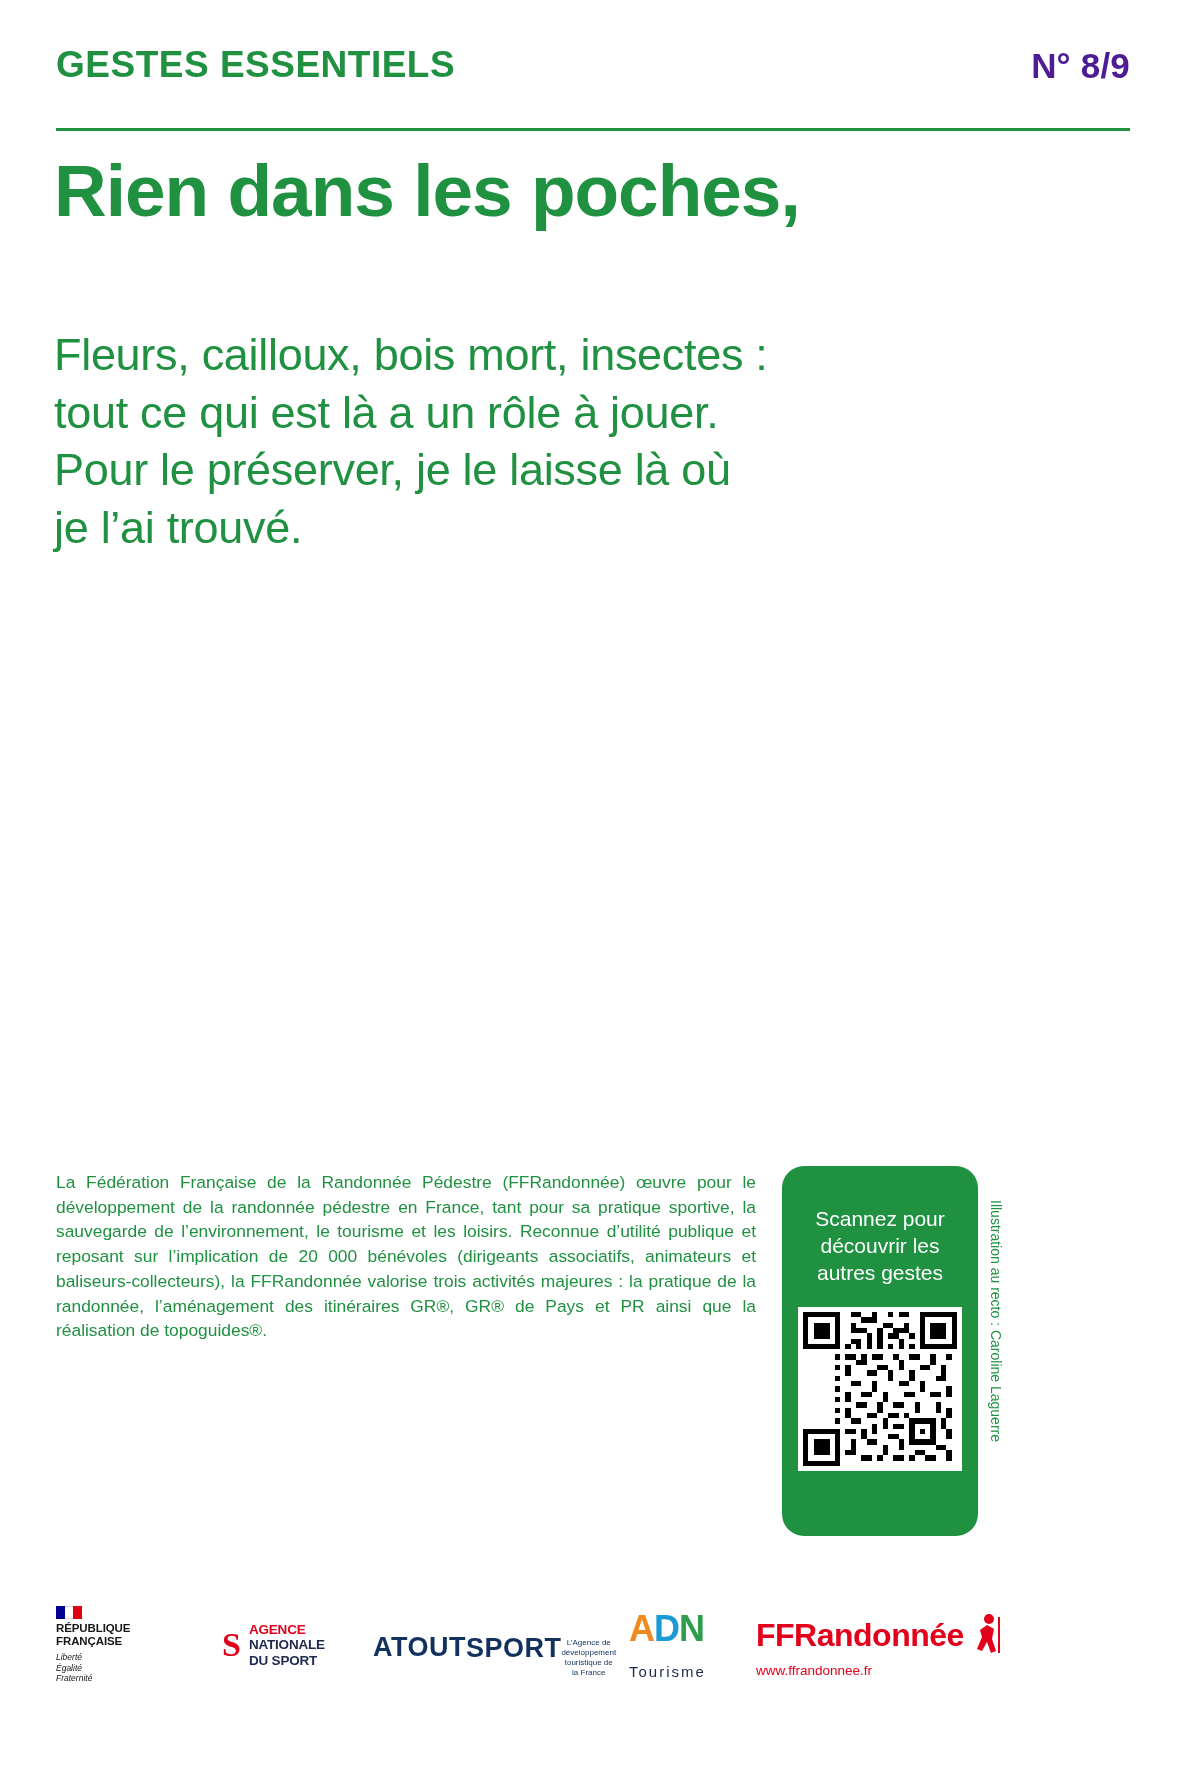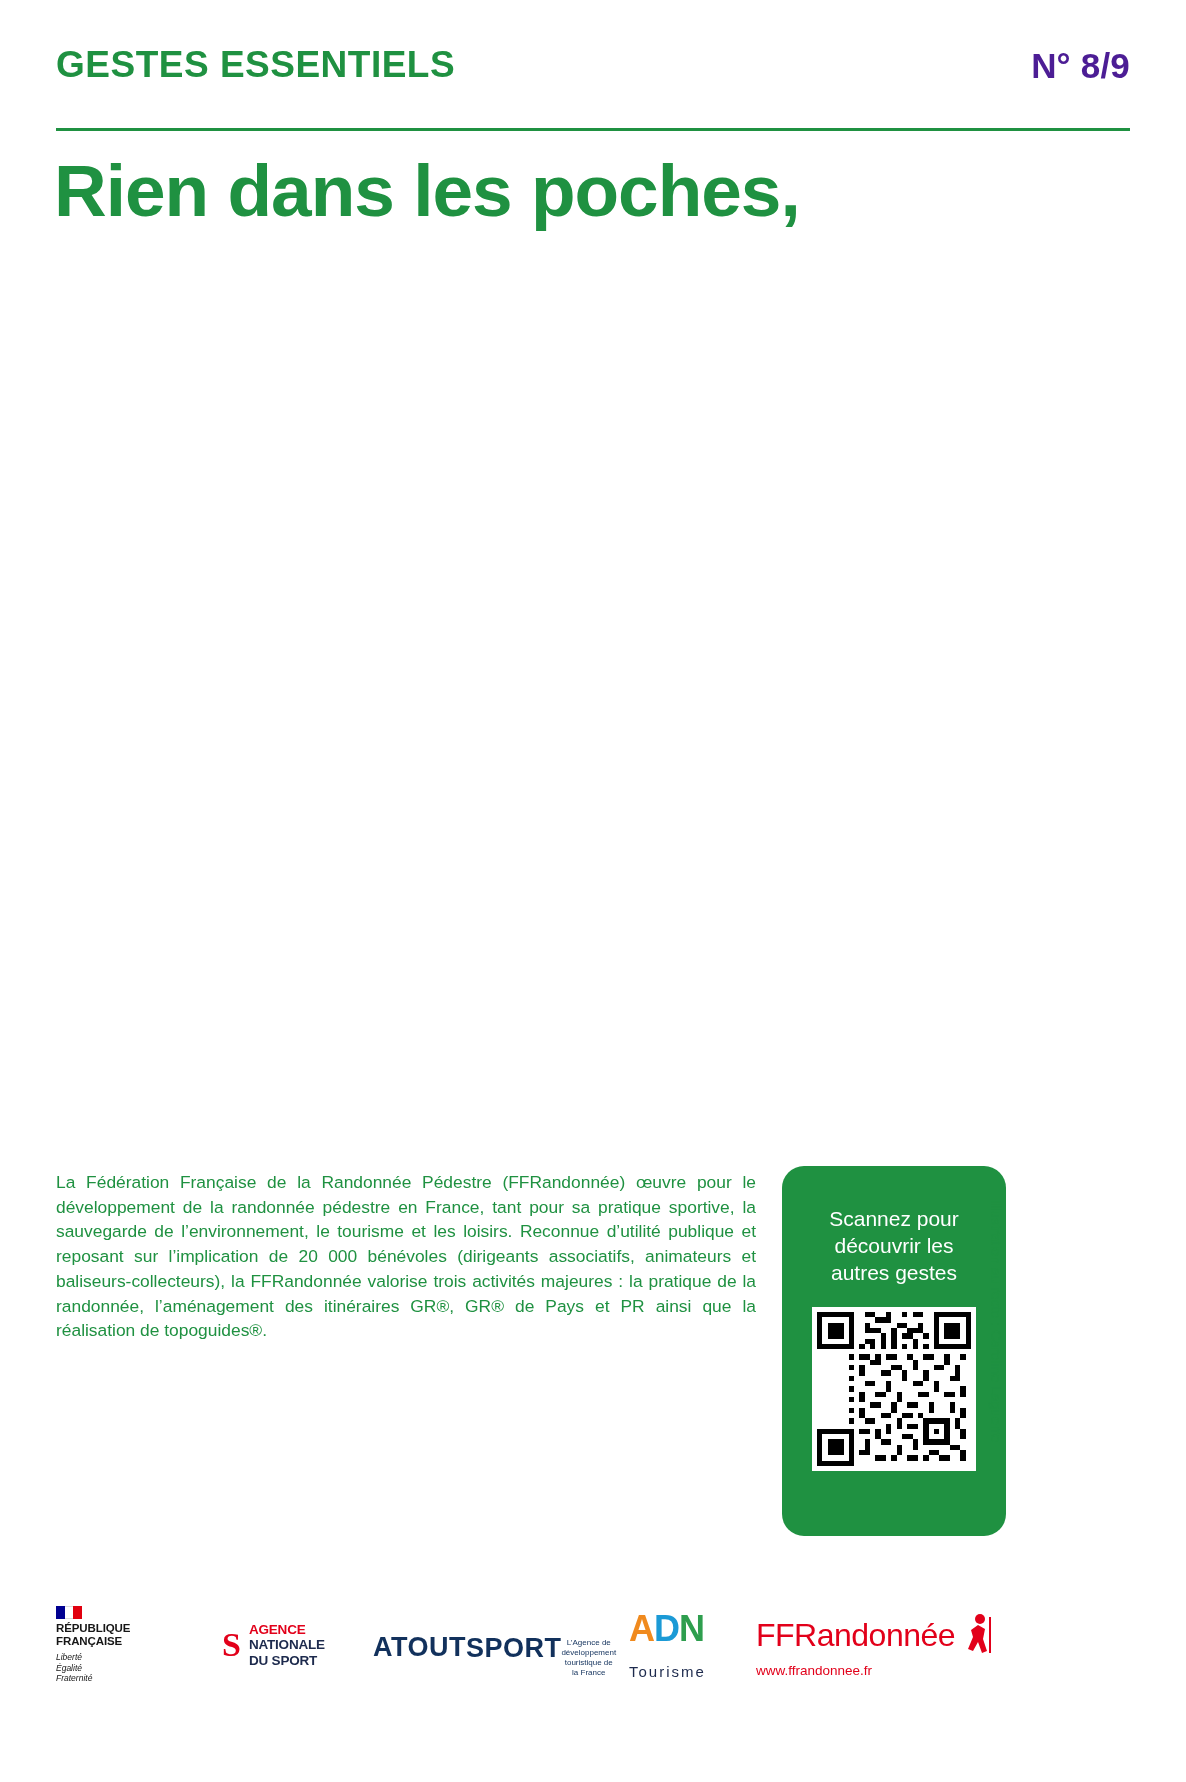--- a/index.html
+++ b/index.html
@@ -89,21 +89,21 @@
   }
   .footer-text p { margin: 0; }
   .footer-text .p2 { margin-top: 2px; }
   .footer-text b { font-weight: bold; }
 
   
   .qr-panel {
     position: absolute;
     left: 782px;
     top: 1166px;
-    width: 224px;
+    width: 196px;
     height: 370px;
     background: #1f9141;
     border-radius: 22px;
     display: flex;
     flex-direction: column;
     align-items: center;
   }
   .qr-caption {
     margin-top: 40px;
     width: 170px;
@@ -183,39 +183,45 @@
   .logo-adn { left: 573px; width: 130px; flex-direction: column; align-items: flex-start; justify-content: center;}
   .adn-1 { font-size: 36px; font-weight: bold; line-height: 1; letter-spacing: -1px;}
   .adn-a { color: #f08a1e; }
   .adn-d { color: #1b9ad6; }
   .adn-n { color: #2e9e4e; }
   .adn-2 { font-size: 15px; color: #1d2a4d; letter-spacing: 2px; margin-top: 16px;}
 
   
   .logo-ffr { left: 700px; width: 230px; flex-direction: column; align-items: flex-start; justify-content: center;}
   .ffr-row { display: flex; align-items: center; }
-  .ffr-name { font-size: 32px; font-weight: normal; color: #e2001a; line-height: 1; letter-spacing: -0.5px;}
+  .ffr-name { font-size: 32px; font-weight: bold; color: #e2001a; line-height: 1; letter-spacing: -0.5px;}
   .ffr-url { font-size: 13.5px; color: #e2001a; margin-top: 6px;}
   .ffr-walker { margin-left: 6px; }
 </style>
 </head>
 <body>
 
 <div class="page">
 
   <div class="header">
     <div class="kicker">GESTES ESSENTIELS</div>
     <div class="issue">N° 8/9</div>
   </div>
   <div class="rule"></div>
 
   <div class="headline">
     <div>Rien dans les poches,</div>
   </div>
 
+  <div class="subline">
+    <div>Fleurs, cailloux, bois mort, insectes :</div>
+    <div>tout ce qui est là a un rôle à jouer.</div>
+    <div>Pour le préserver, je le laisse là où</div>
+    <div>je l’ai trouvé.</div>
+  </div>
 
   <div class="footer-text">
     <p class="p2">La Fédération Française de la Randonnée Pédestre (FFRandonnée) œuvre pour le développement de la randonnée pédestre en France, tant pour sa pratique sportive, la sauvegarde de l’environnement, le tourisme et les loisirs. Reconnue d’utilité publique et reposant sur l’implication de 20 000 bénévoles (dirigeants associatifs, animateurs et baliseurs-collecteurs), la FFRandonnée valorise trois activités majeures : la pratique de la randonnée, l’aménagement des itinéraires GR®, GR® de Pays et PR ainsi que la réalisation de topoguides®.</p>
   </div>
 
   <div class="qr-panel">
     <div class="qr-caption">
       <div>Scannez pour</div>
       <div>découvrir les</div>
       <div>autres gestes</div>

